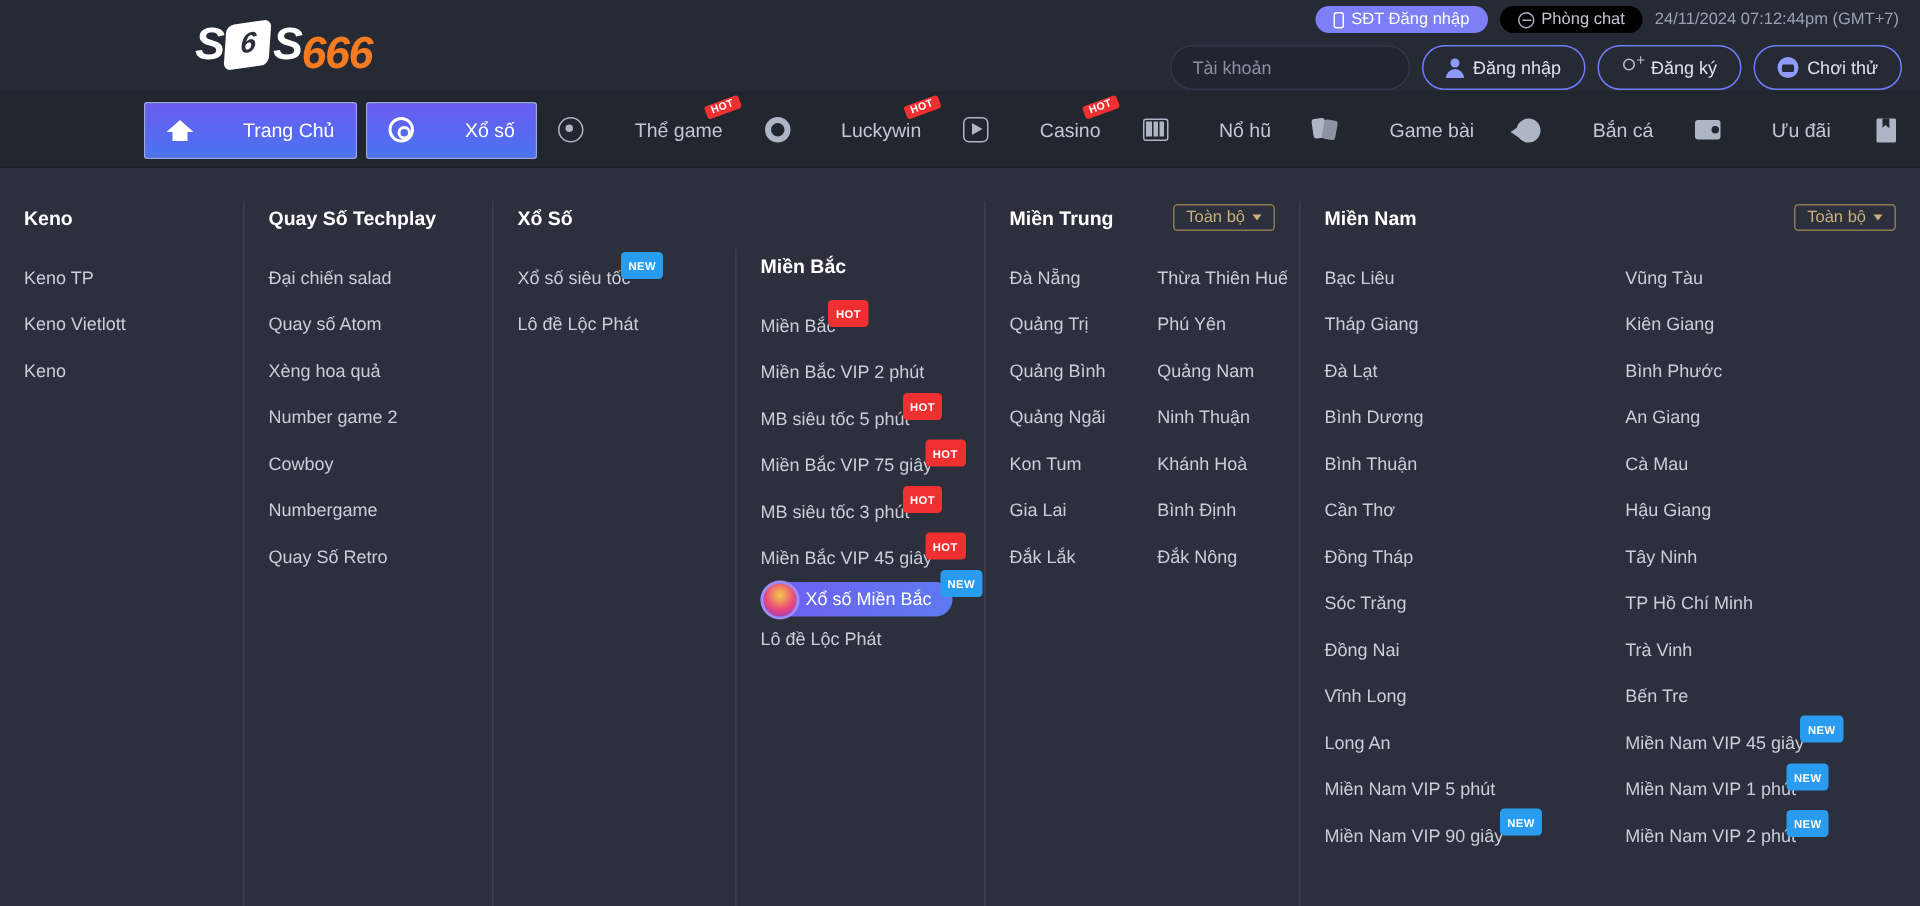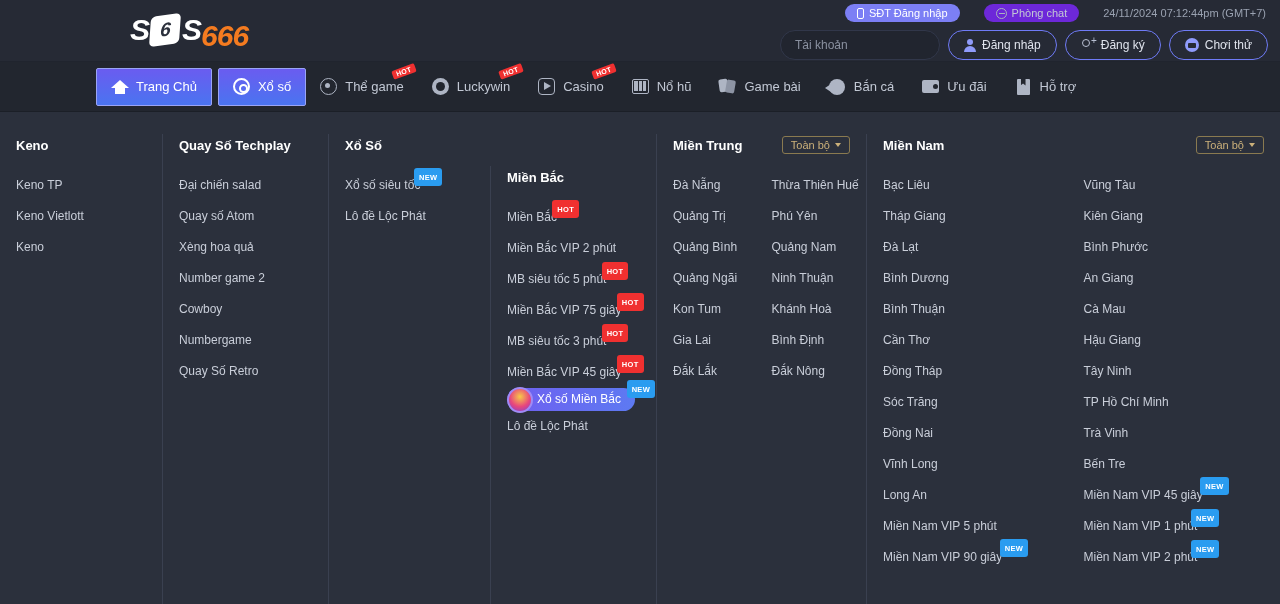--- a/index.html
+++ b/index.html
@@ -46,35 +46,35 @@
     color: #2b303c;
     font-size: 19px;
     font-style: italic;
   }
   .logo .lg-s2 { font-size: 30px; color: #ffffff; margin-left: 1px; }
   .logo .lg-666 { font-size: 30px; color: #f47b20; margin-top: 12px; }
 
   .topline {
     position: absolute;
     right: 12px; top: 4px;
-    display: flex; align-items: center; gap: 24px;
+    display: flex; align-items: center; gap: 8px;
     font-size: 11px;
   }
   .pill-otp {
     display: flex; align-items: center; gap: 5px;
     background: #7c7ff5;
     color: #ffffff;
     border-radius: 11px;
     padding: 3px 12px;
     font-size: 11px;
     cursor: pointer;
   }
   .pill-chat {
     display: flex; align-items: center; gap: 5px;
-    background: #6d28d9;
+    background: #000000;
     color: #c3c8d4;
     border-radius: 11px;
     padding: 3px 12px;
     font-size: 11px;
     cursor: pointer;
   }
   .timestamp { color: #9aa2b1; font-size: 11px; padding-right: 2px; }
 
   .icon-phone {
     width: 7px; height: 11px;
@@ -195,21 +195,21 @@
     white-space: nowrap;
   }
   .navitem.active {
     background: linear-gradient(180deg, #6a5cf0 0%, #4a74f0 100%);
     border: 1px solid #9aa4f5;
     border-radius: 2px;
     color: #ffffff;
   }
   .navitem.active + .navitem.active { margin-left: 6px; }
   .nav-ic { width: 18px; height: 18px; flex: none; position: relative; }
-  .nav-lbl { line-height: 1; }
+  .nav-lbl { line-height: 1; margin-left: 26px; }
   .hotbadge {
     position: absolute;
     top: -1px; right: 2px;
     background: #f03030;
     color: #fff;
     font-size: 7px;
     font-weight: bold;
     padding: 1px 4px;
     border-radius: 2px;
     transform: rotate(-20deg);

